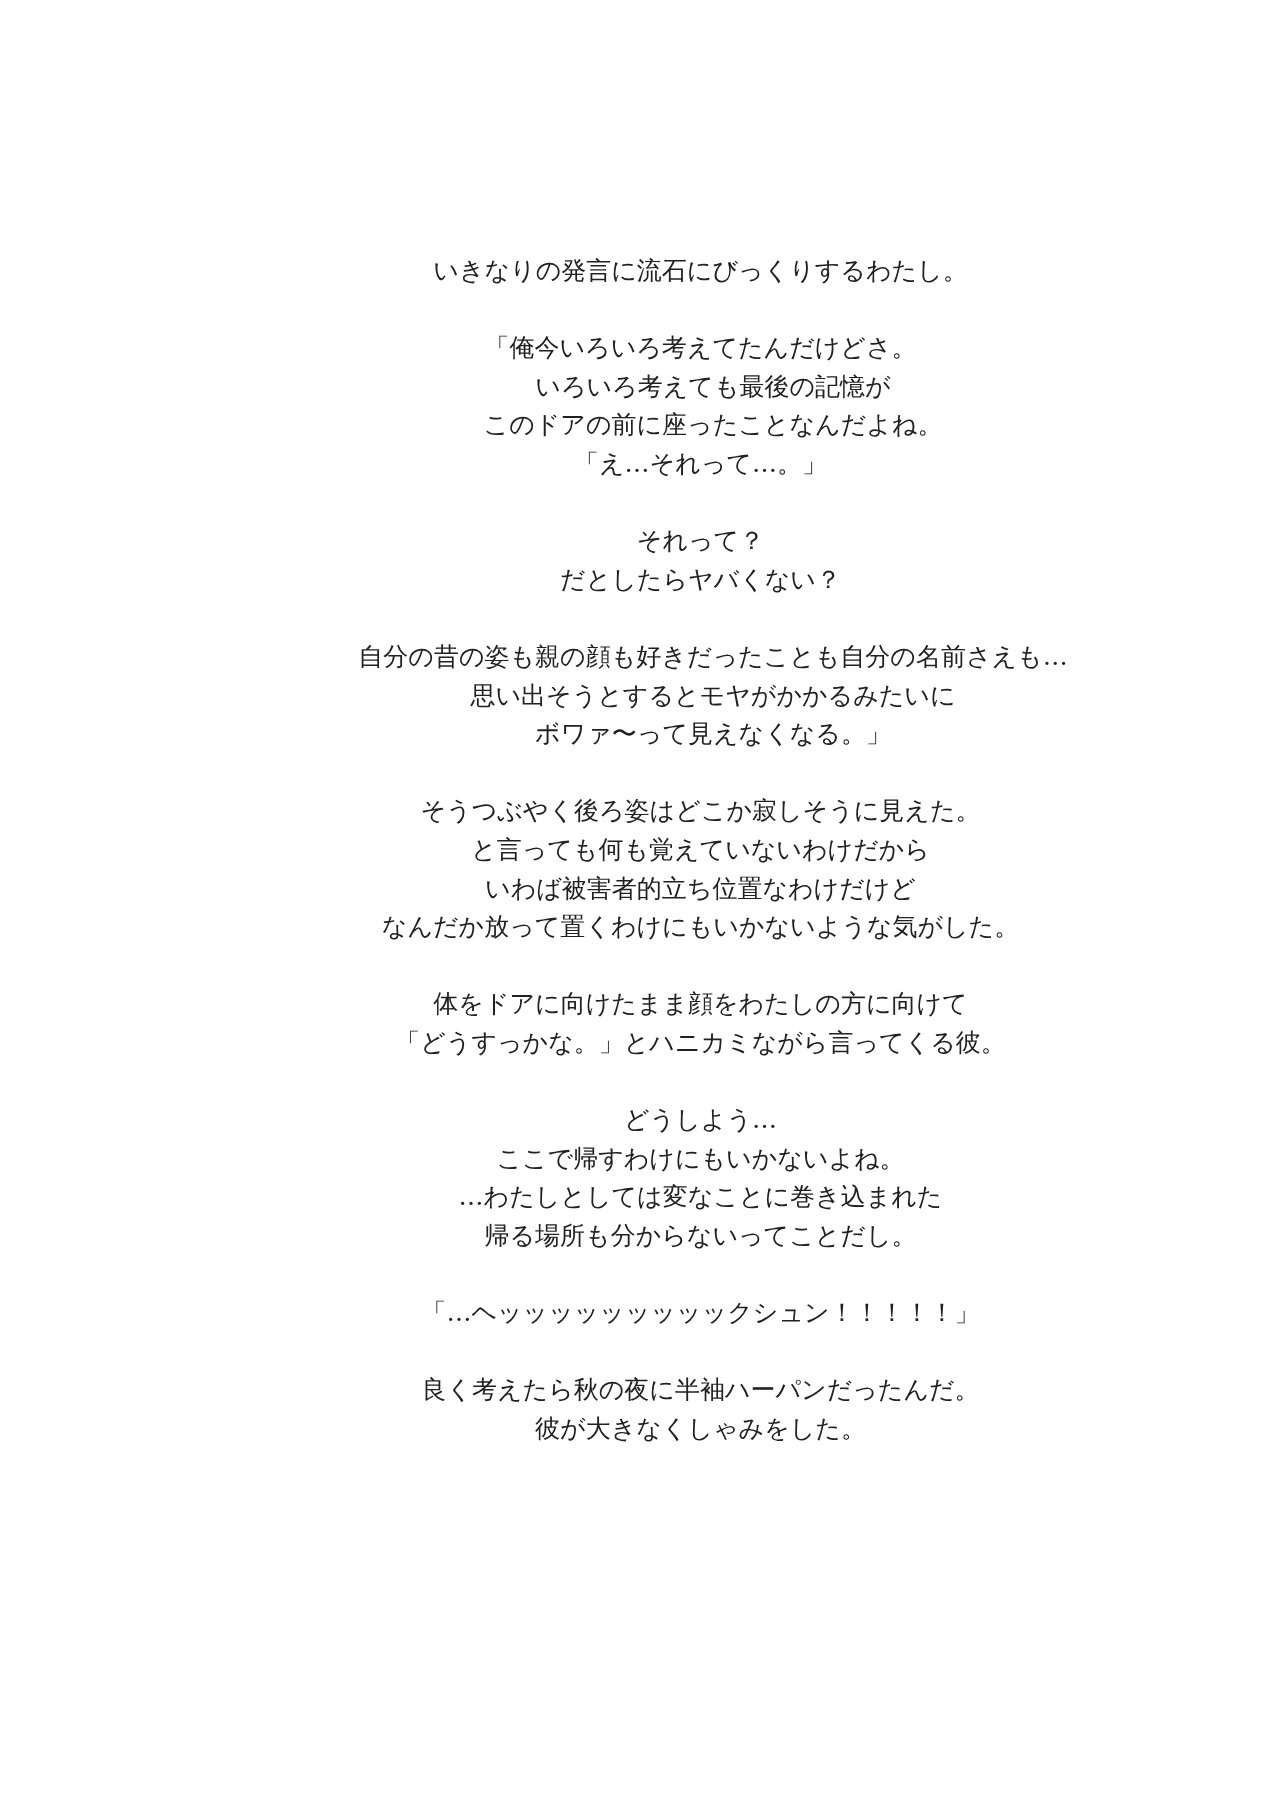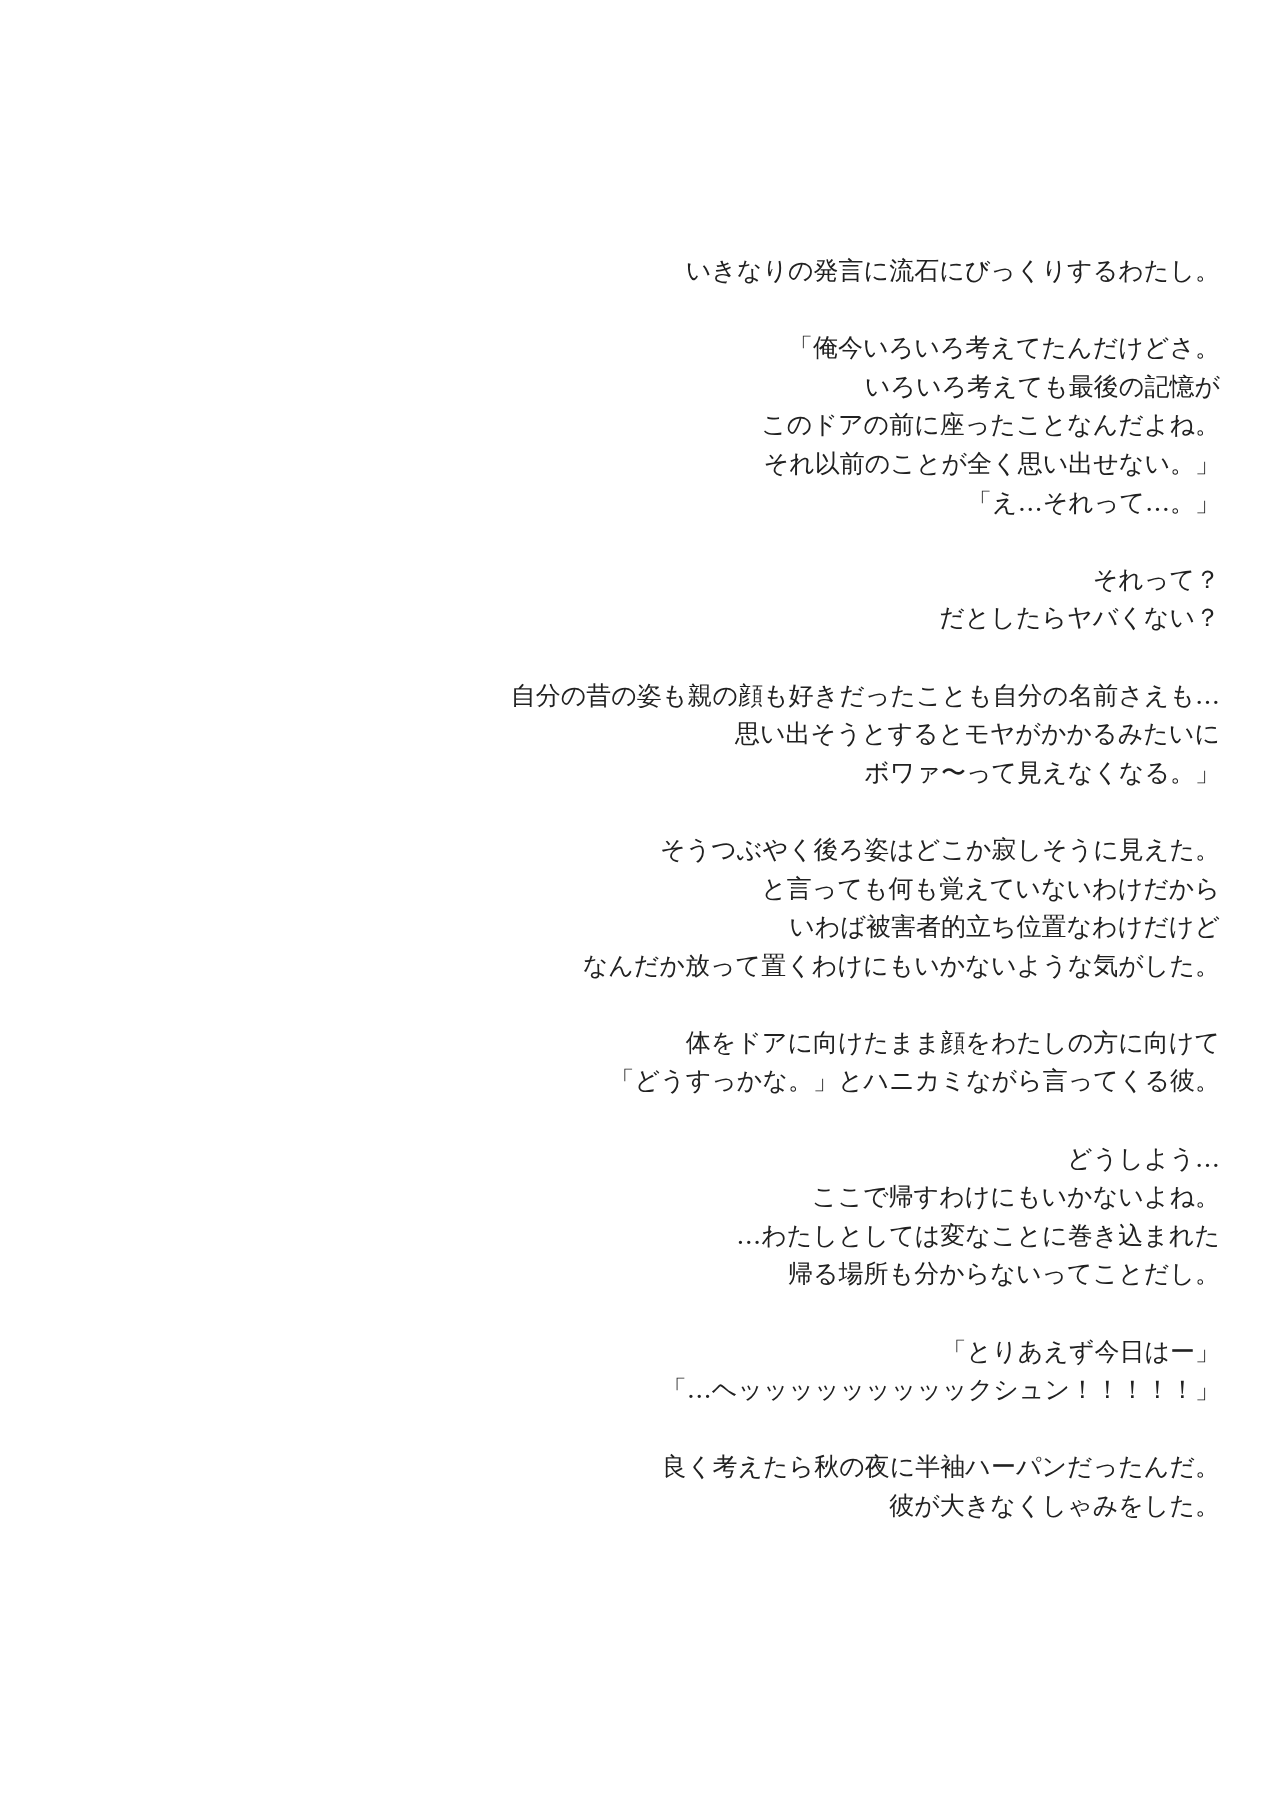--- a/index.html
+++ b/index.html
@@ -16,21 +16,21 @@
   }
   .text-block {
     position: absolute;
     top: 252px;
     left: 181px;
     right: 60px;
     color: #212121;
     font-family: "DejaVu Serif", "Liberation Serif", serif;
     font-size: 25px;
     line-height: 38.6px;
-    text-align: right;
+    text-align: center;
   }
   .paragraph {
     margin: 0 0 38.6px 0;
   }
   .line {
     white-space: pre;
     min-height: 38.6px;
   }
 </style>
 </head>
@@ -38,21 +38,20 @@
 
 <div class="page">
   <div class="text-block" id="text-block">
       <div class="paragraph">
         <div class="line">いきなりの発言に流石にびっくりするわたし。</div>
       </div>
       <div class="paragraph">
         <div class="line">「俺今いろいろ考えてたんだけどさ。</div>
         <div class="line">　いろいろ考えても最後の記憶が</div>
         <div class="line">　このドアの前に座ったことなんだよね。</div>
-        <div class="line">　それ以前のことが全く思い出せない。」</div>
         <div class="line">「え…それって…。」</div>
       </div>
       <div class="paragraph">
         <div class="line">それって？</div>
         <div class="line">だとしたらヤバくない？</div>
       </div>
       <div class="paragraph">
         <div class="line">　自分の昔の姿も親の顔も好きだったことも自分の名前さえも…</div>
         <div class="line">　思い出そうとするとモヤがかかるみたいに</div>
         <div class="line">　ボワァ〜って見えなくなる。」</div>
@@ -67,21 +66,20 @@
         <div class="line">体をドアに向けたまま顔をわたしの方に向けて</div>
         <div class="line">「どうすっかな。」とハニカミながら言ってくる彼。</div>
       </div>
       <div class="paragraph">
         <div class="line">どうしよう…</div>
         <div class="line">ここで帰すわけにもいかないよね。</div>
         <div class="line">…わたしとしては変なことに巻き込まれた</div>
         <div class="line">帰る場所も分からないってことだし。</div>
       </div>
       <div class="paragraph">
-        <div class="line">「とりあえず今日はー」</div>
         <div class="line">「…ヘッッッッッッッッックシュン！！！！！」</div>
       </div>
       <div class="paragraph">
         <div class="line">良く考えたら秋の夜に半袖ハーパンだったんだ。</div>
         <div class="line">彼が大きなくしゃみをした。</div>
       </div>
     </div>
 </div>
 
 </body></html>

